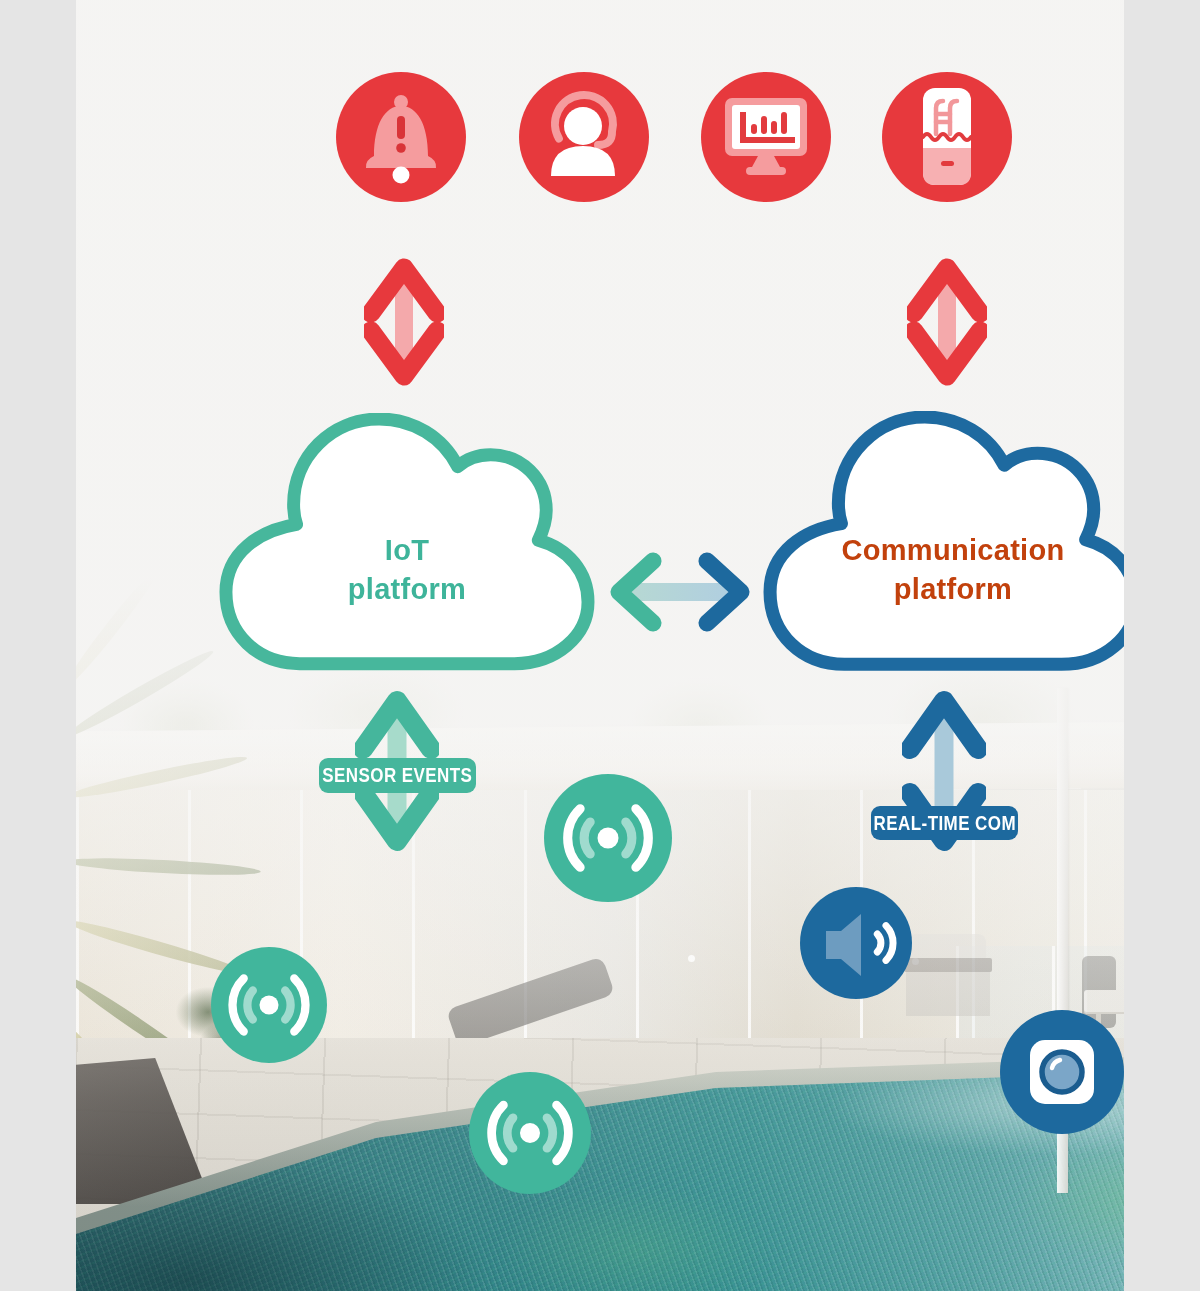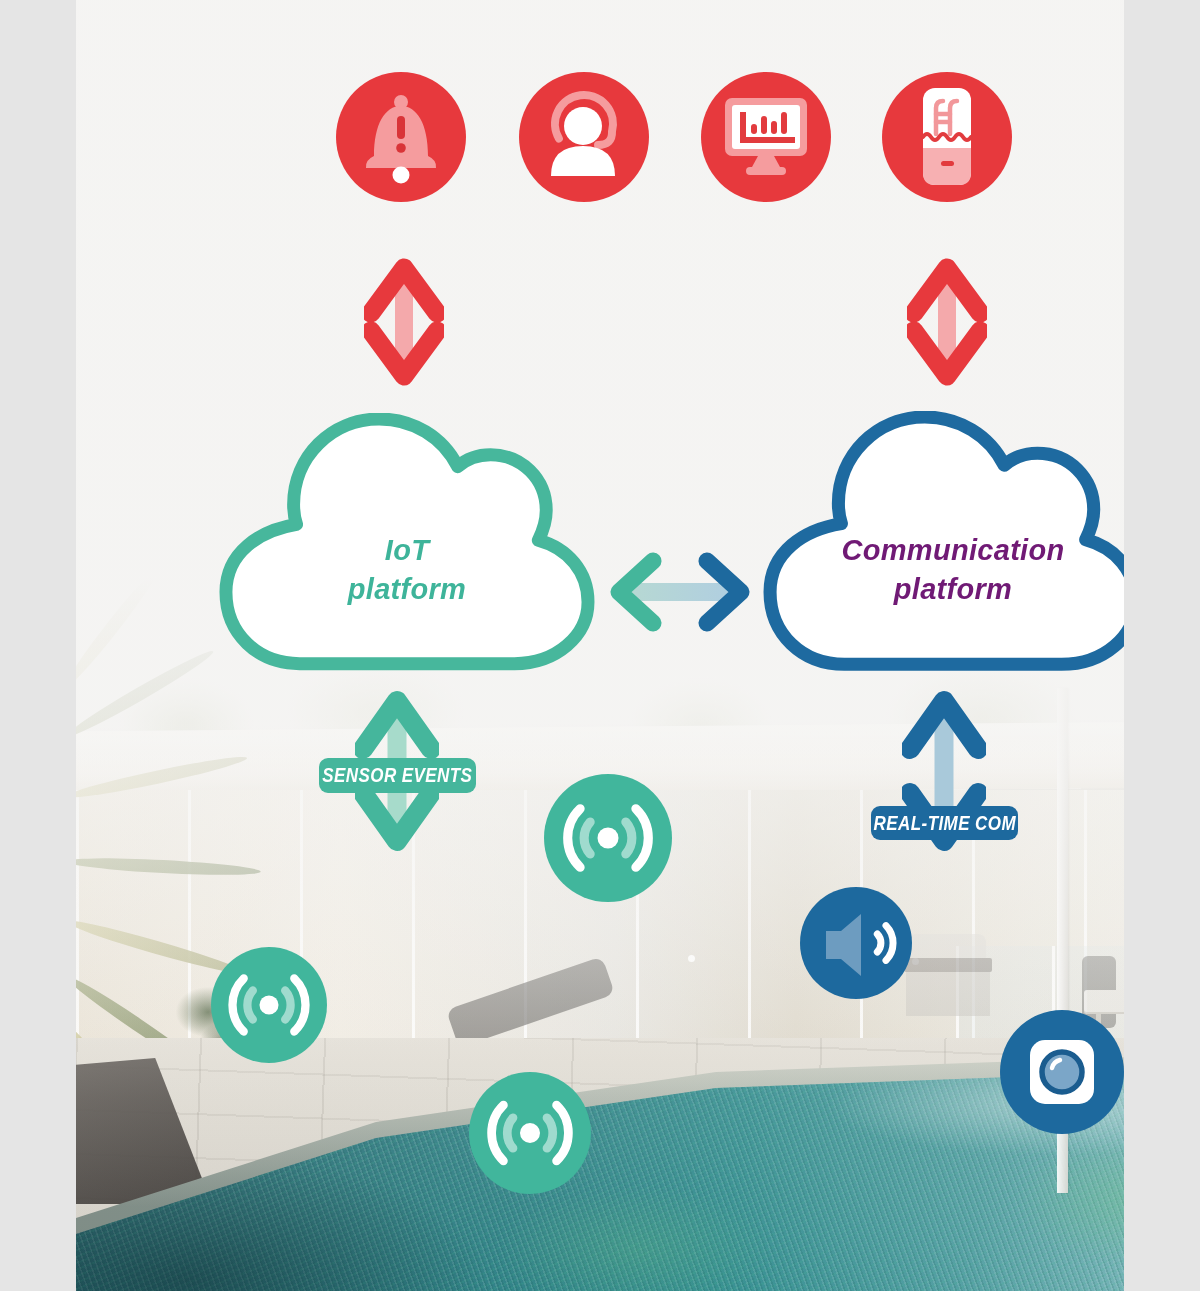--- a/index.html
+++ b/index.html
@@ -1,16 +1,16 @@
 <!DOCTYPE html>
 <html><head>
 <meta charset="utf-8">
 <style>
   html,body{margin:0;padding:0;background:#e5e5e5;font-family:"Liberation Sans",sans-serif;}
-  .stage{position:relative;width:1048px;height:1291px;overflow:hidden;background:#f2f2f1;margin:0 auto;font-style:italic;}
+  .stage{position:relative;width:1048px;height:1291px;overflow:hidden;background:#f2f2f1;margin:0 auto;}
   .abs{position:absolute;}
 
   
   .trees{left:0;top:628px;width:1200px;height:160px;
     background:
       radial-gradient(95px 62px at 110px 95px, rgba(148,158,108,.55), transparent 70%),
       radial-gradient(125px 70px at 300px 82px, rgba(168,173,123,.5), transparent 70%),
       radial-gradient(100px 62px at 625px 95px, rgba(158,166,116,.45), transparent 70%),
       radial-gradient(135px 78px at 905px 88px, rgba(148,156,106,.5), transparent 70%),
       radial-gradient(115px 70px at 1125px 95px, rgba(156,163,113,.5), transparent 70%);
@@ -76,21 +76,21 @@
   
   .badge{width:130px;height:130px;border-radius:50%;background:#e7393d;overflow:hidden;}
   .badge svg{display:block;width:100%;height:100%;}
   .circle-icon{border-radius:50%;overflow:hidden;}
   .circle-icon svg{display:block;width:100%;height:100%;}
   .teal-bg{background:#41b69c;}
   .blue-bg{background:#1d699e;}
   .cloud-text{display:flex;flex-direction:column;align-items:center;justify-content:flex-start;
     font-weight:bold;font-size:29px;line-height:39px;letter-spacing:.3px;text-align:center;}
   .cloud-text.teal{color:#3eb49a;}
-  .cloud-text.blue{color:#701a75;}
+  .cloud-text.blue{color:#c2410c;}
   .pill{display:flex;align-items:center;justify-content:center;border-radius:9px;
     color:#ffffff;font-weight:bold;font-size:20px;}
   .pill span{display:inline-block;transform:scaleX(.85);letter-spacing:.5px;white-space:nowrap;}
   .pill.teal{background:#45b69c;}
   .pill.blue{background:#1d699e;margin-top:48px;}
 </style>
 </head>
 <body>
 
 <div class="stage">

